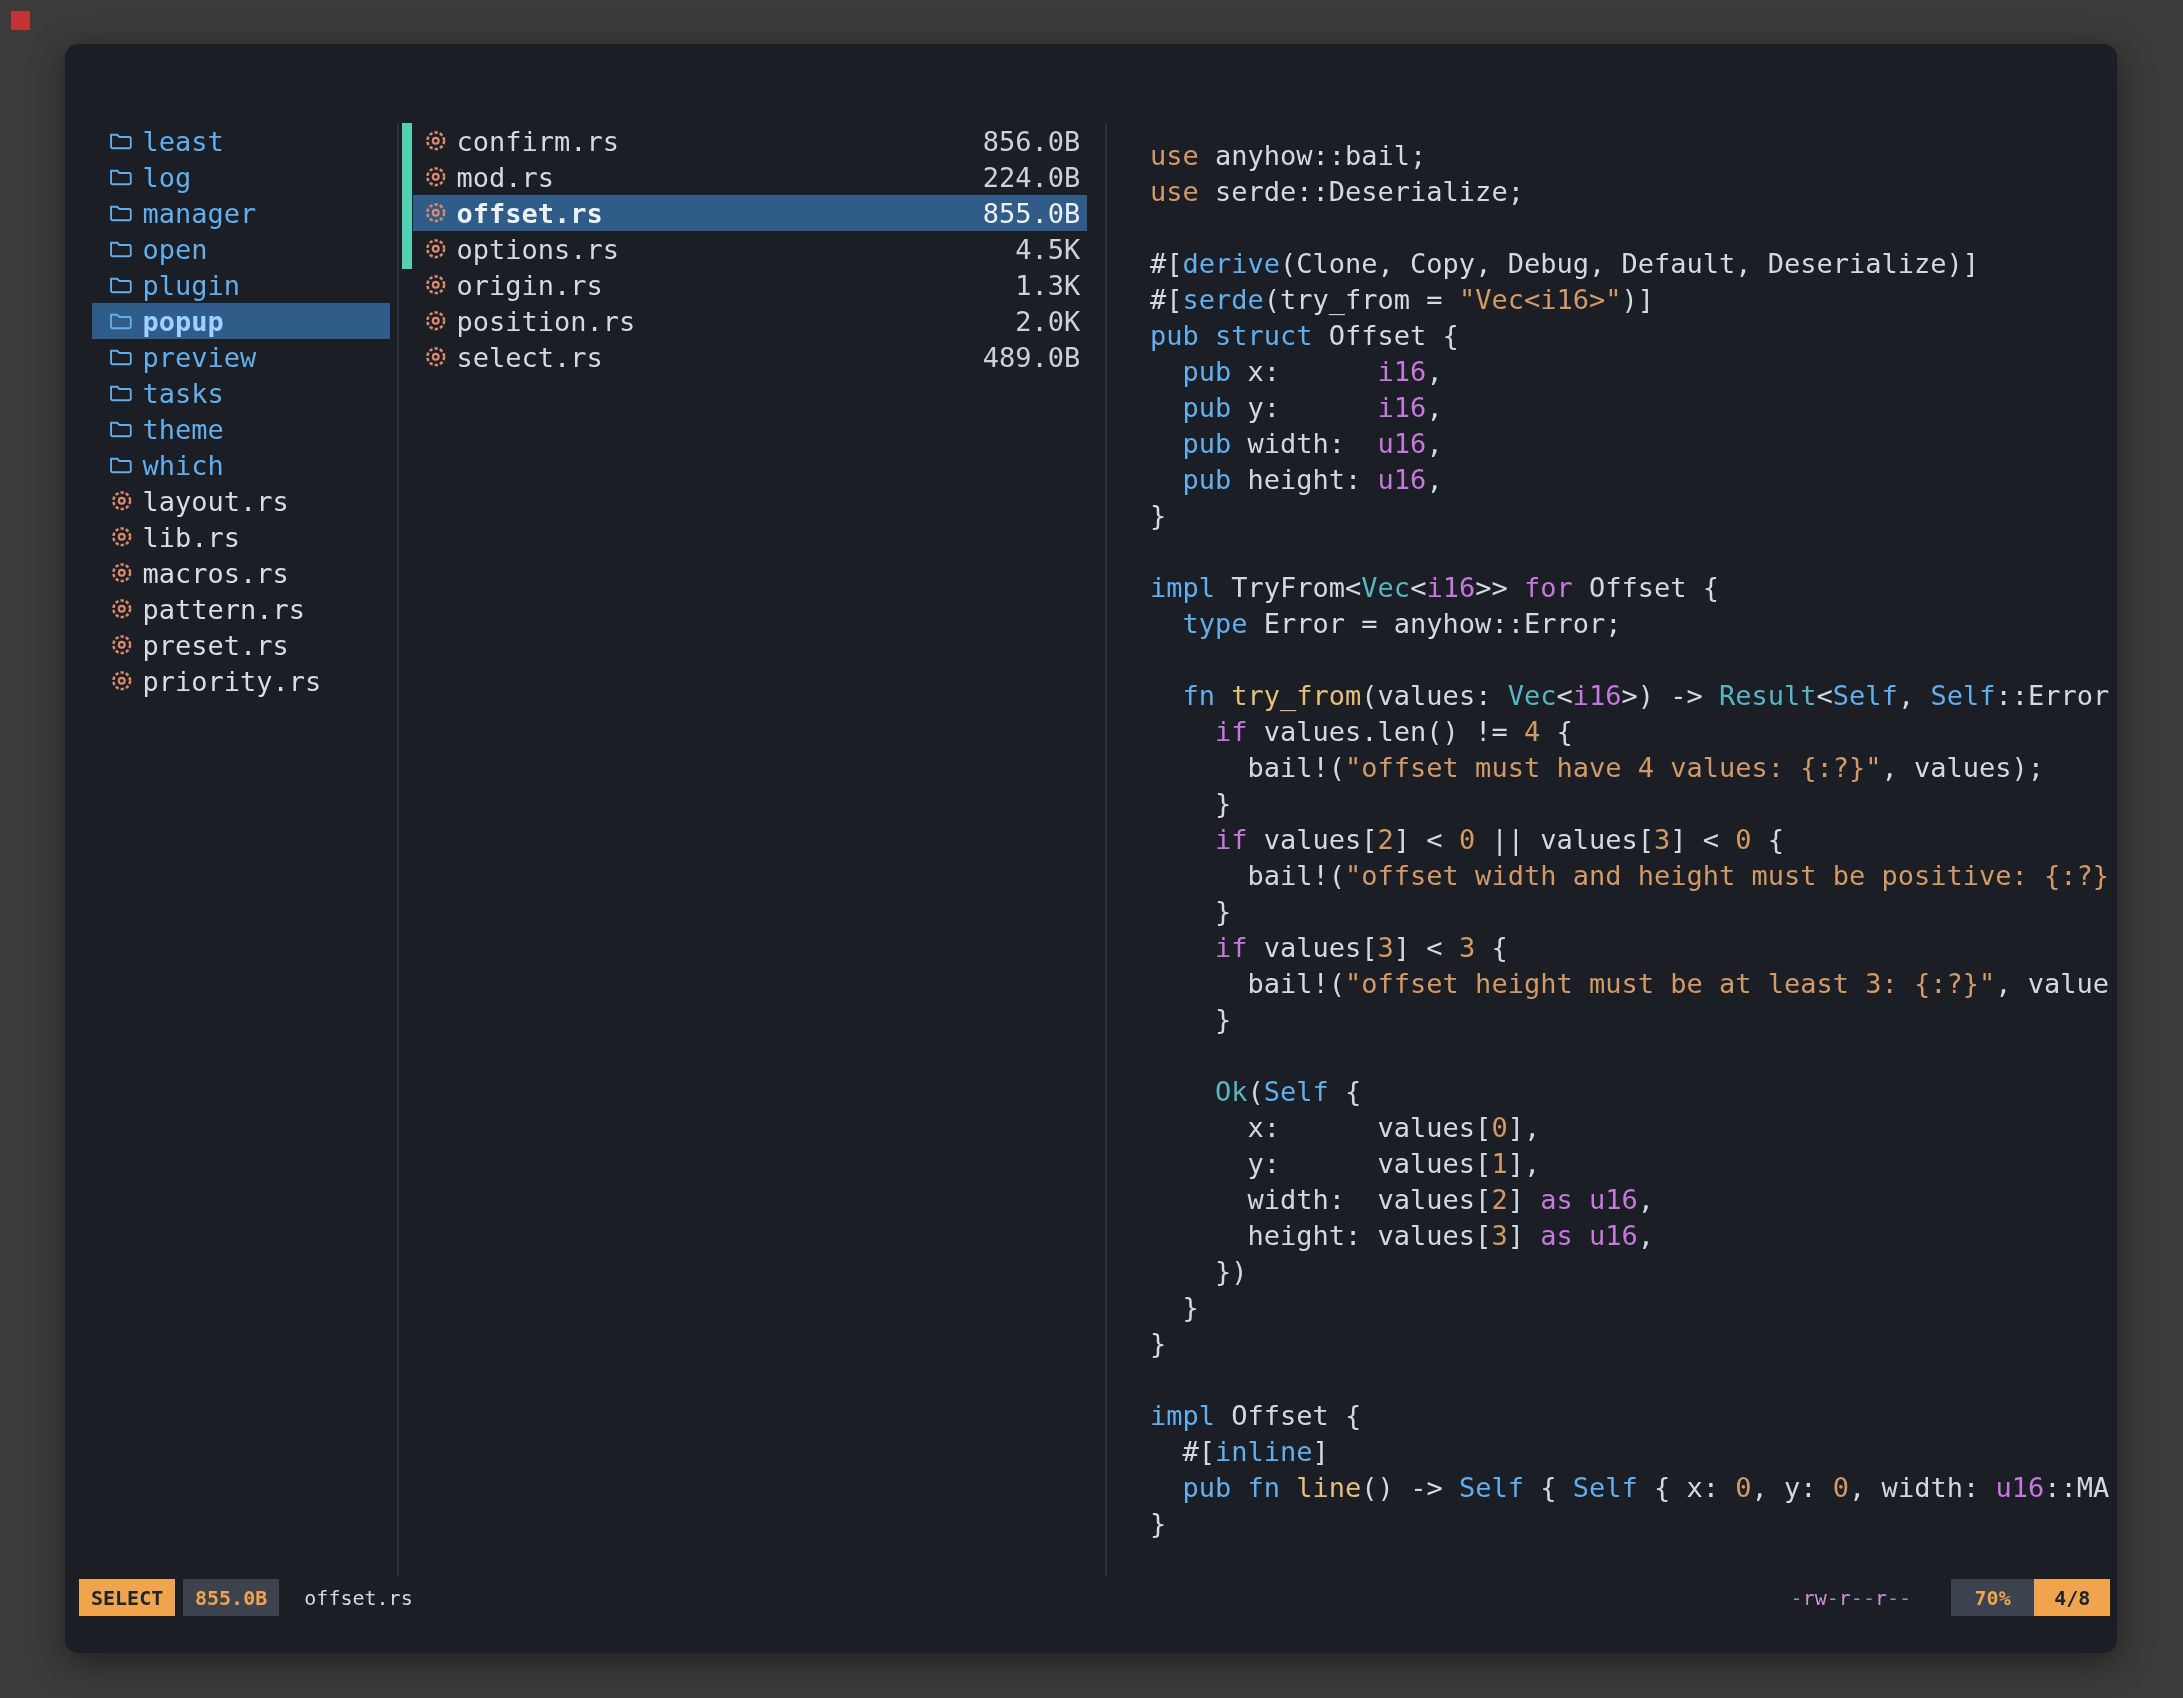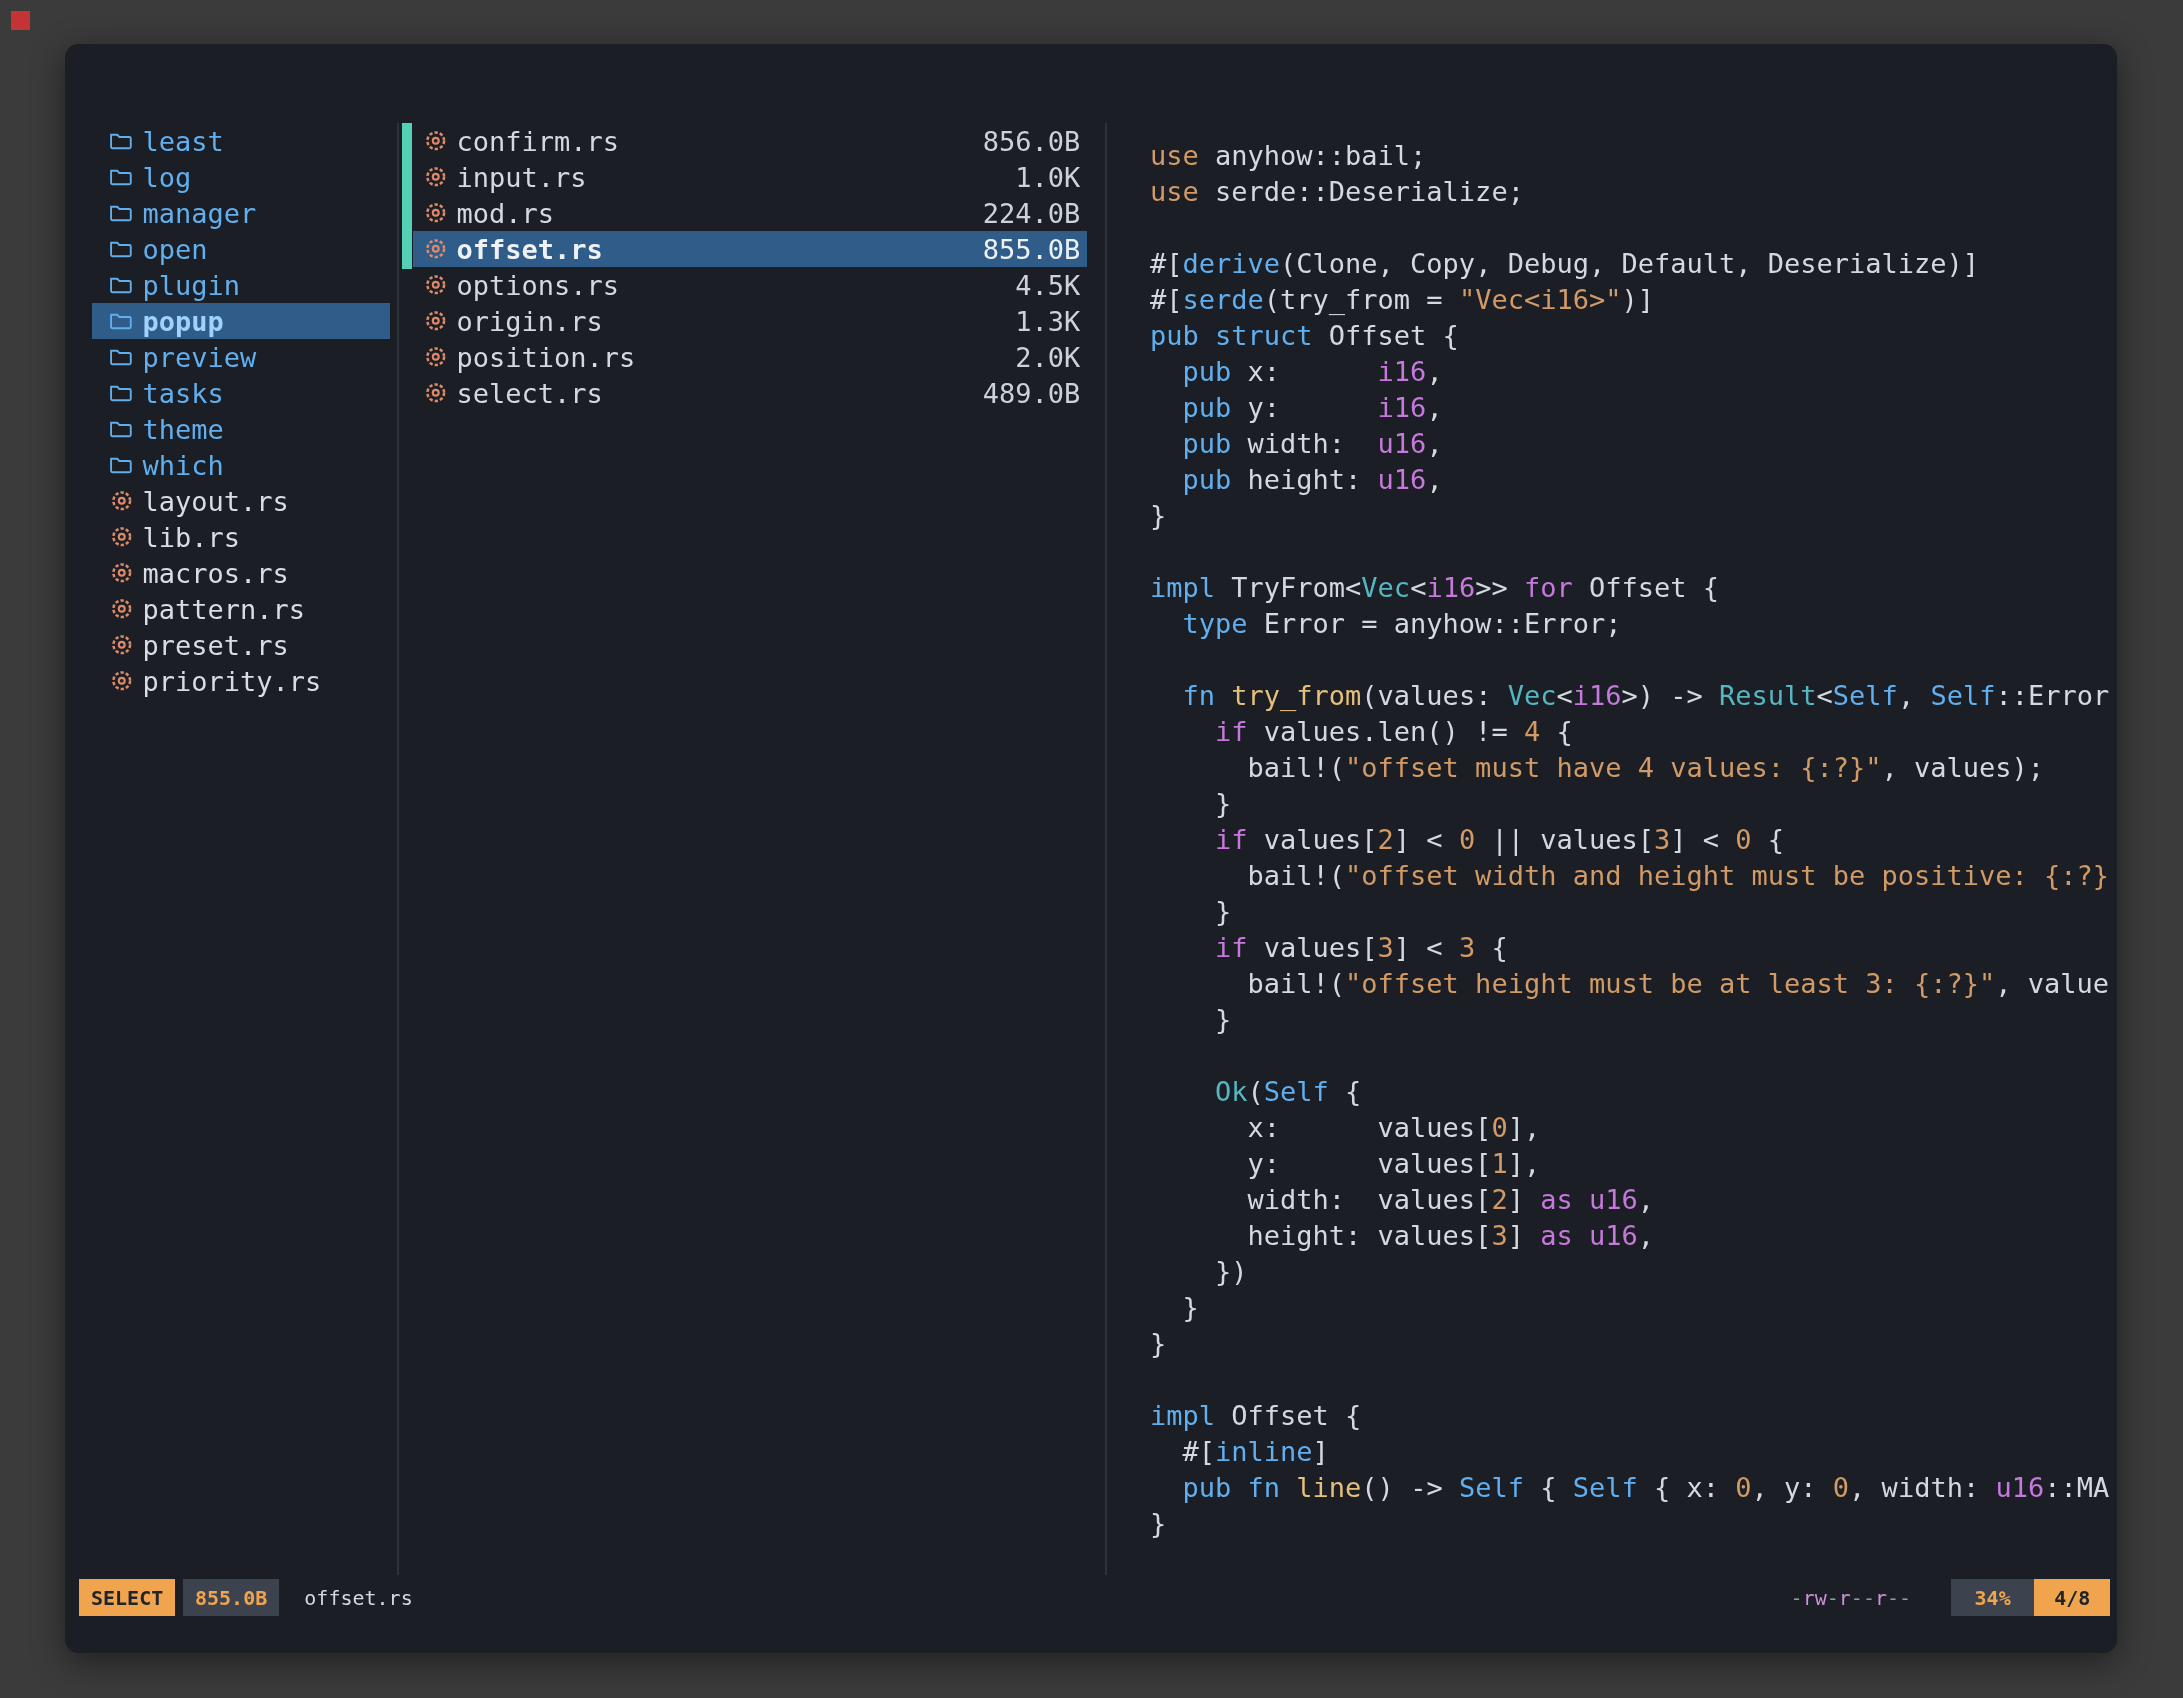--- a/index.html
+++ b/index.html
@@ -261,30 +261,20 @@
     <span class="file-name">confirm.rs</span>
     <span class="file-size">856.0B</span>
   </div>
         <div class="file-row">
     <span class="icon">
       <svg width="23.5" height="23.5" viewBox="0 0 24 24">
         <circle cx="12" cy="12" r="8.5" fill="none" stroke="#dd8a6a" stroke-width="2.6" stroke-dasharray="3.4 2.1"></circle>
         <circle cx="12" cy="12" r="3" fill="none" stroke="#dd8a6a" stroke-width="2.2"></circle>
       </svg>
     </span>
-    <span class="file-name">input.rs</span>
-    <span class="file-size">1.0K</span>
-  </div>
-        <div class="file-row">
-    <span class="icon">
-      <svg width="23.5" height="23.5" viewBox="0 0 24 24">
-        <circle cx="12" cy="12" r="8.5" fill="none" stroke="#dd8a6a" stroke-width="2.6" stroke-dasharray="3.4 2.1"></circle>
-        <circle cx="12" cy="12" r="3" fill="none" stroke="#dd8a6a" stroke-width="2.2"></circle>
-      </svg>
-    </span>
     <span class="file-name">mod.rs</span>
     <span class="file-size">224.0B</span>
   </div>
         <div class="file-row selected">
     <span class="icon">
       <svg width="23.5" height="23.5" viewBox="0 0 24 24">
         <circle cx="12" cy="12" r="8.5" fill="none" stroke="#dd8a6a" stroke-width="2.6" stroke-dasharray="3.4 2.1"></circle>
         <circle cx="12" cy="12" r="3" fill="none" stroke="#dd8a6a" stroke-width="2.2"></circle>
       </svg>
     </span>
@@ -376,19 +366,19 @@
       </div>
 
     <div class="statusbar">
       <div class="status-left">
         <span class="badge badge-orange">SELECT</span>
         <span class="badge badge-gray">855.0B</span>
         <span class="status-filename">offset.rs</span>
       </div>
       <div class="status-right">
         <span class="permissions" id="permissions"><span class="pc-dim">-</span><span class="pc-let">r</span><span class="pc-let">w</span><span class="pc-dim">-</span><span class="pc-let">r</span><span class="pc-dim">-</span><span class="pc-dim">-</span><span class="pc-let">r</span><span class="pc-dim">-</span><span class="pc-dim">-</span></span>
-        <span class="badge badge-gray pct">34%</span>
+        <span class="badge badge-gray pct">70%</span>
         <span class="badge badge-orange pos">4/8</span>
       </div>
     </div>
   </div>
 </div>
 
 
 </body></html>

